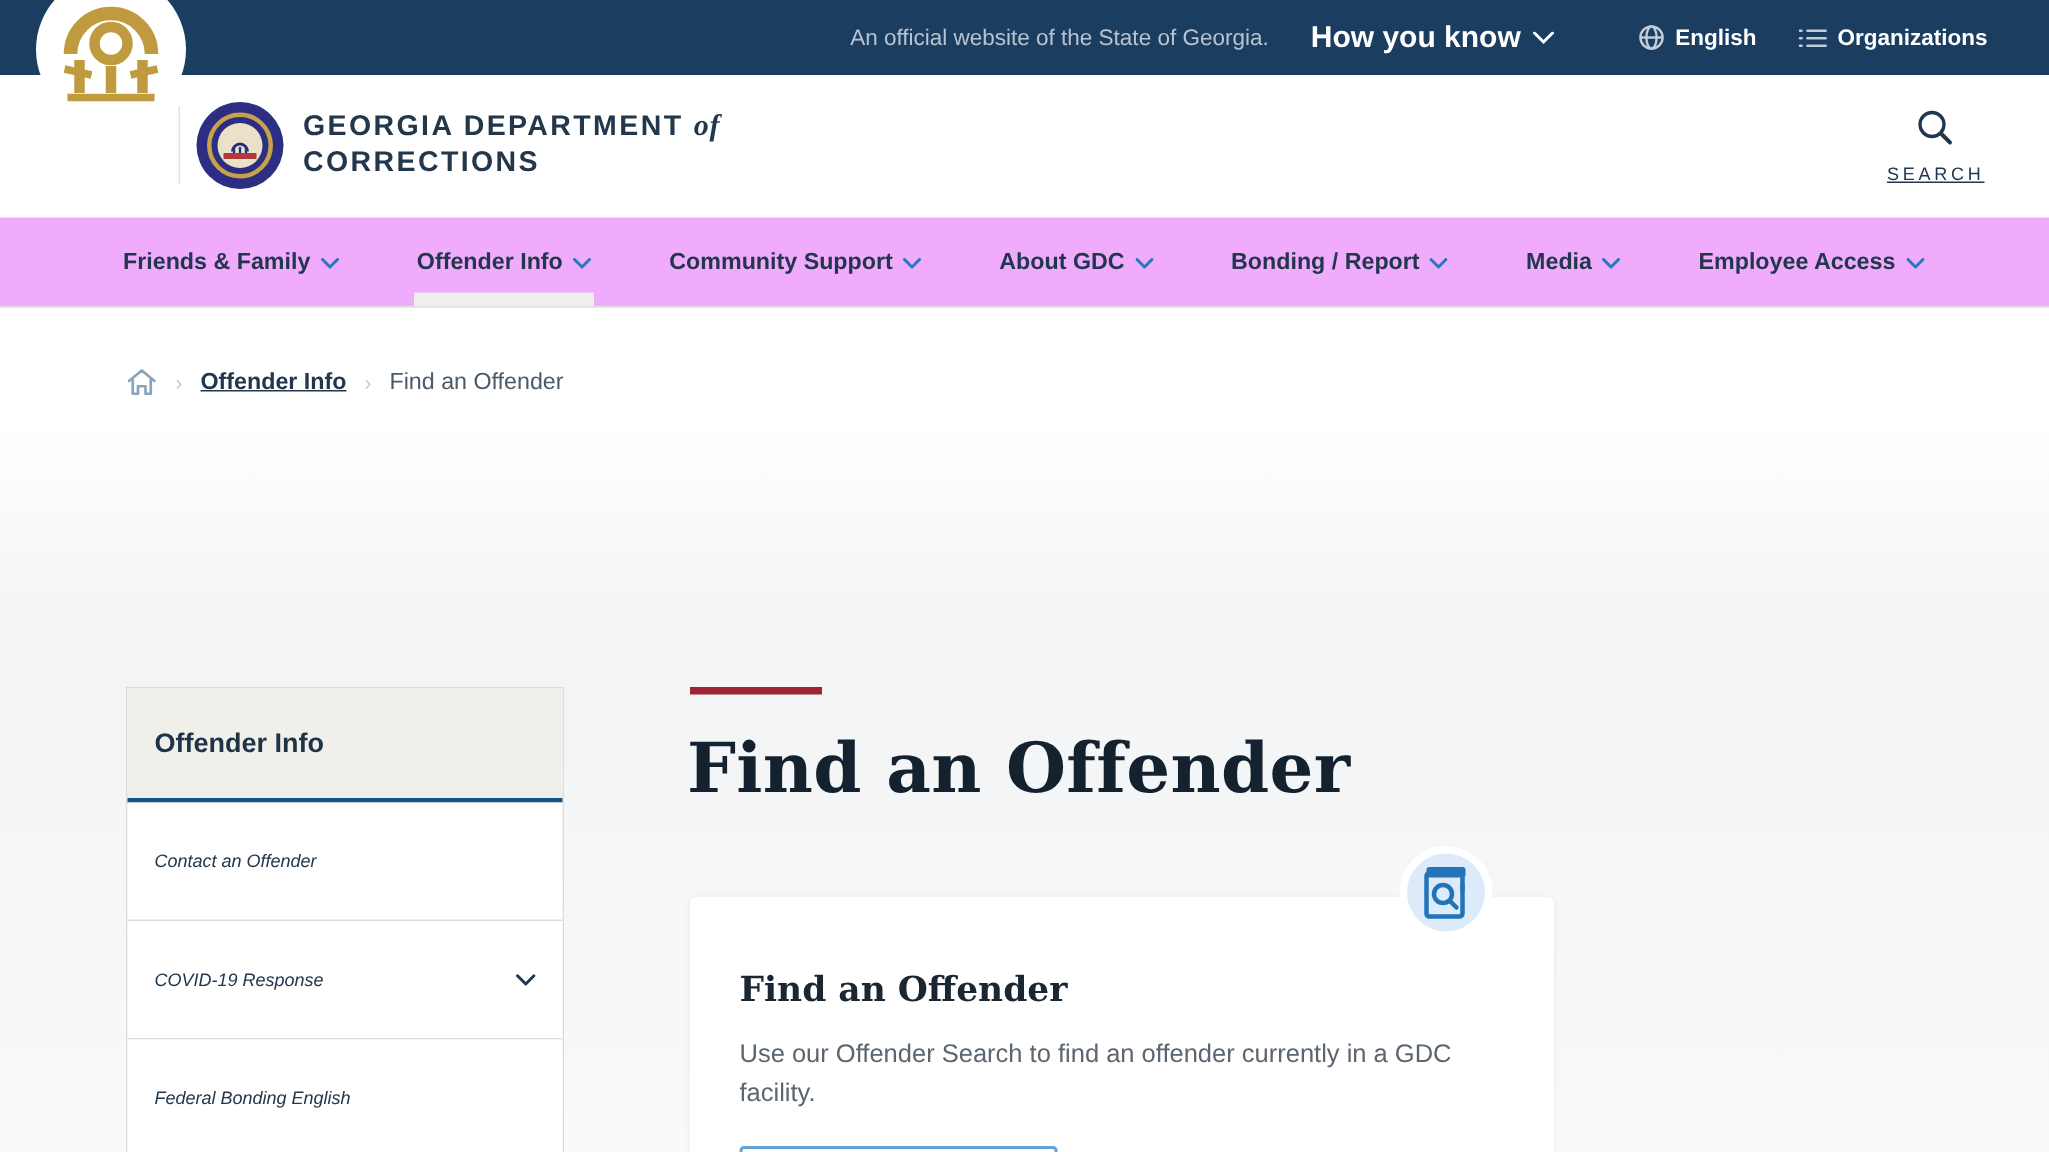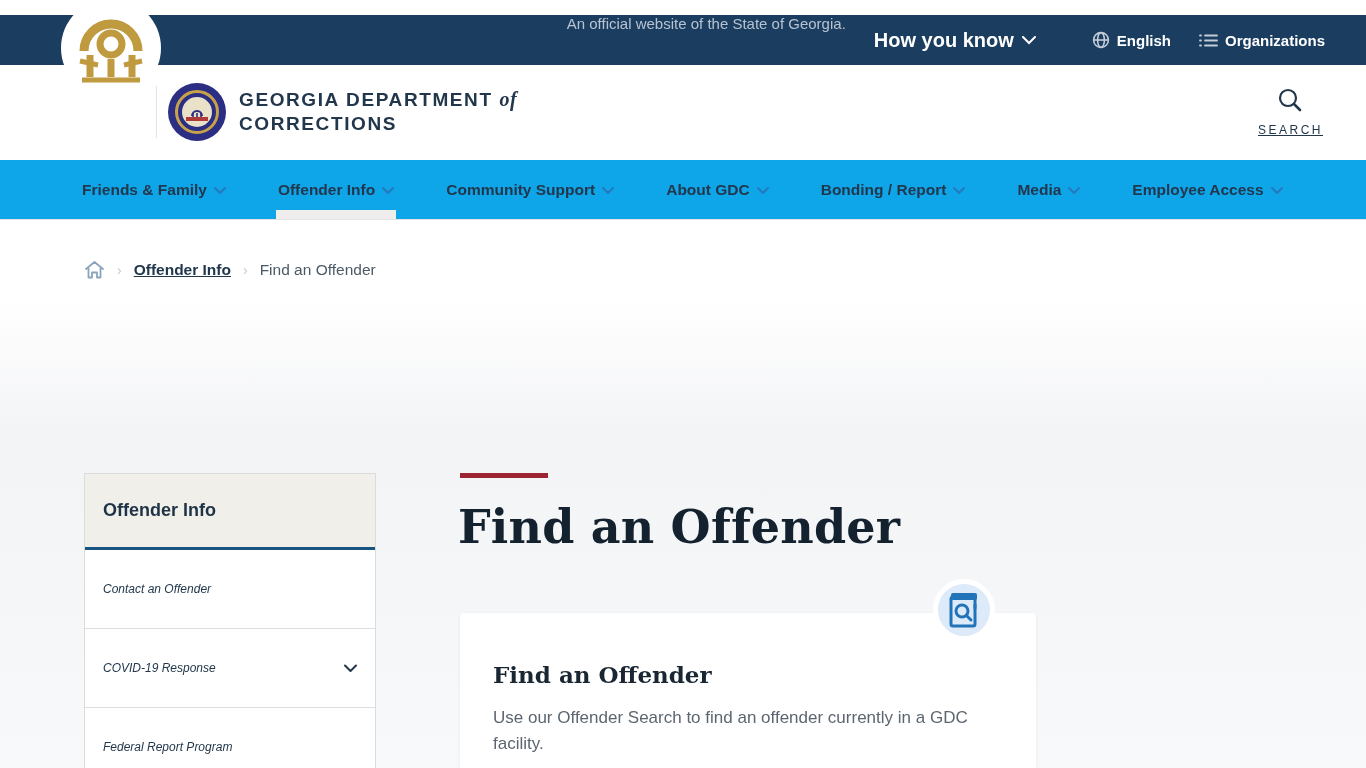--- a/index.html
+++ b/index.html
@@ -1,48 +1,48 @@
 <!DOCTYPE html>
 <html><head>
 <meta charset="utf-8">
 <style>
   * { margin:0; padding:0; box-sizing:border-box; }
   html,body { width:1366px; height:768px; overflow:hidden; background:#fff;
     font-family:"Liberation Sans", sans-serif; }
 
   
-  .official-bar { height:50px; background:#1B3D60; display:flex; 
-    justify-content:flex-end; padding-right:41px; gap:28px; position:relative; z-index:2;margin-top:15px; }
+  .official-bar { height:50px; background:#1B3D60; display:flex; align-items:center;
+    justify-content:flex-end; padding-right:41px; gap:28px; position:relative; z-index:2; }
   .official-msg { color:#B7C3D1; font-size:15px; }
   .official-how { color:#fff; font-size:20px; font-weight:bold; display:flex; align-items:center; gap:8px; cursor:pointer; margin-right:28px; }
   .bar-group { display:flex; align-items:center; gap:7px; color:#fff; font-size:15px; font-weight:bold; cursor:pointer; }
   .bar-icon svg { display:block; }
 
   
-  .site-header { height:95px; background:#fff; position:relative; display:flex; align-items:center;margin-left:37px; }
+  .site-header { height:95px; background:#fff; position:relative; display:flex; align-items:center; }
   .arch-circle { position:absolute; left:24px; top:-67px; width:100px; height:100px;
     background:#fff; border-radius:50%; display:flex; align-items:center; justify-content:center; z-index:3; }
   .header-divider { position:absolute; left:119px; top:21px; height:52px; width:1px; background:#E3E3E3; }
   .seal { position:absolute; left:131px; top:18px; width:58px; height:58px; border-radius:50%;
     background:#2B2E83; display:flex; align-items:center; justify-content:center; }
   .seal-mid { width:44px; height:44px; border-radius:50%; background:#2B2E83;
     border:3px solid #C7A24A; display:flex; align-items:center; justify-content:center; }
   .seal-core { width:30px; height:30px; border-radius:50%; background:#E9E1C8;
     display:flex; align-items:center; justify-content:center; overflow:hidden; position:relative;}
   .seal-core:after { content:""; position:absolute; bottom:6px; left:4px; right:4px; height:4px; background:#B03A3A; }
   .agency-name { position:absolute; left:202px; top:22px; color:#22374C; font-size:19px;
     font-weight:bold; letter-spacing:1.6px; line-height:24px; }
   .agency-of { font-family:"Liberation Serif", serif; font-style:italic; font-weight:bold;
     text-transform:none; letter-spacing:0.5px; font-size:20px; }
   .header-search { position:absolute; right:43px; top:22px; text-align:center; cursor:pointer; }
   .header-search .search-word { margin-top:6px; font-size:12px; letter-spacing:2.5px; color:#22374C; font-weight:500;text-decoration:underline;}
 
   
   .main-nav { height:60px; border-bottom:1px solid #E4E4E4; display:flex; align-items:stretch;
-    padding-left:82px; gap:52px; background:#0ea5e9; position:relative; z-index:1; }
+    padding-left:82px; gap:52px; background:#f0abfc; position:relative; z-index:1; }
   .nav-item { display:flex; align-items:center; gap:7px; font-size:15.5px; font-weight:600;
     color:#22374C; cursor:pointer; position:relative; }
   .nav-item .chev { margin-top:2px; }
   .nav-item.active .active-strip { content:""; position:absolute; left:-2px; right:-2px; bottom:0;
     height:9px; background:#EFEEEC; }
 
   
   .content { height:563px; position:relative;
     background:linear-gradient(180deg,#ffffff 0%, #ffffff 14%, #f3f4f6 38%, #f8f9fb 100%); }
 
@@ -225,21 +225,21 @@
     <div class="sidebar-item">
       <span>Contact an Offender</span>
     </div>
     <div class="sidebar-item">
       <span>COVID-19 Response</span>
       <svg width="13" height="9" viewBox="0 0 13 9">
           <polyline points="1,1.5 6.5,7 12,1.5" fill="none" stroke="#22374C" stroke-width="2" stroke-linecap="round" stroke-linejoin="round"></polyline>
         </svg>
     </div>
     <div class="sidebar-item">
-      <span>Federal Report Program</span>
+      <span>Federal Bonding English</span>
     </div>
     <div class="sidebar-item active">
       <span>Find an Offender</span>
     </div>
 
   </aside>
 
   <div class="redbar"></div>
   <h1 class="page-title">Find an Offender</h1>
 

